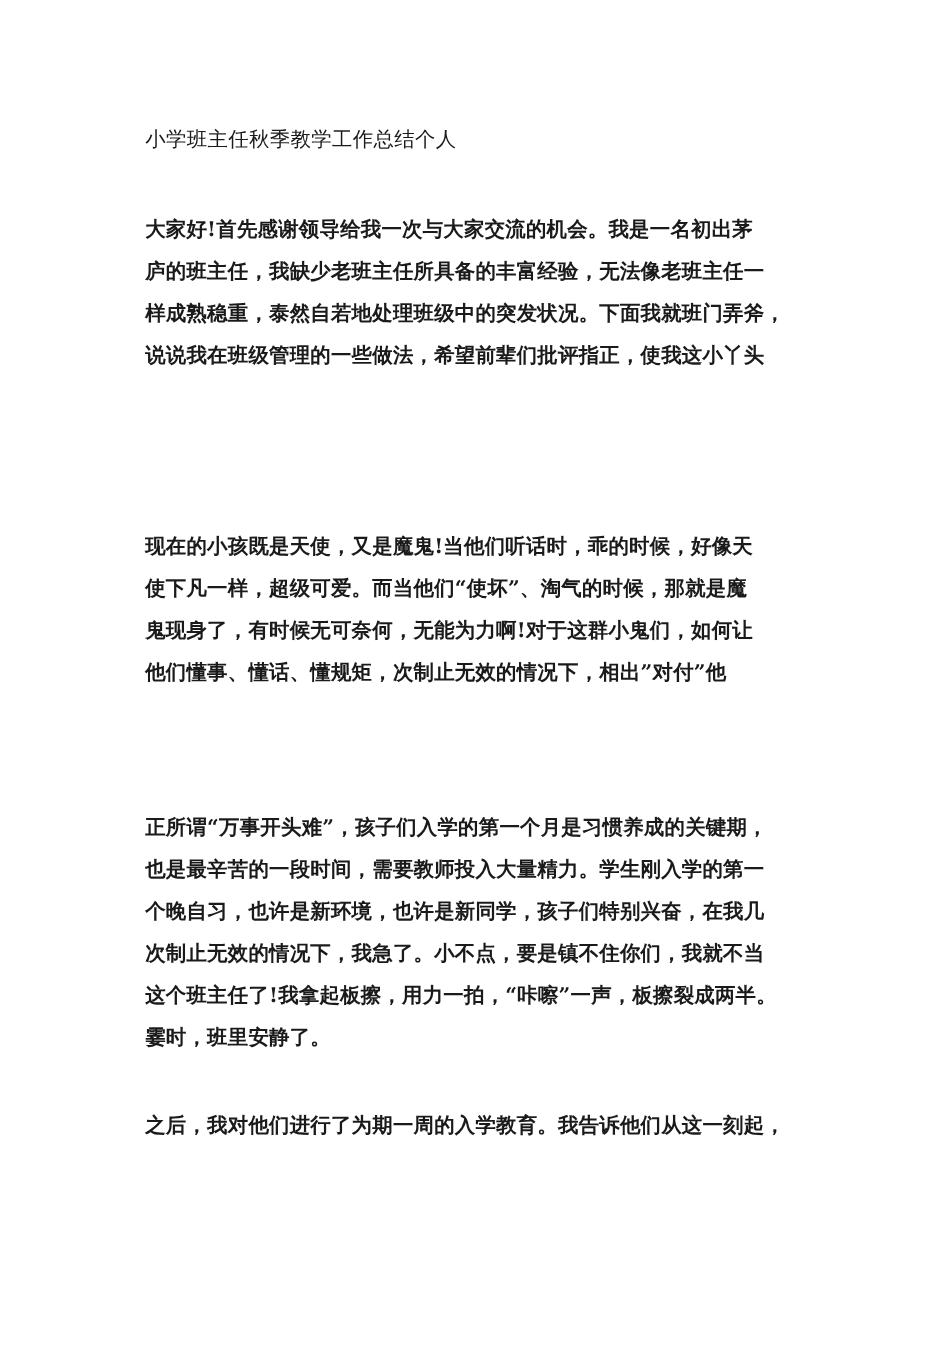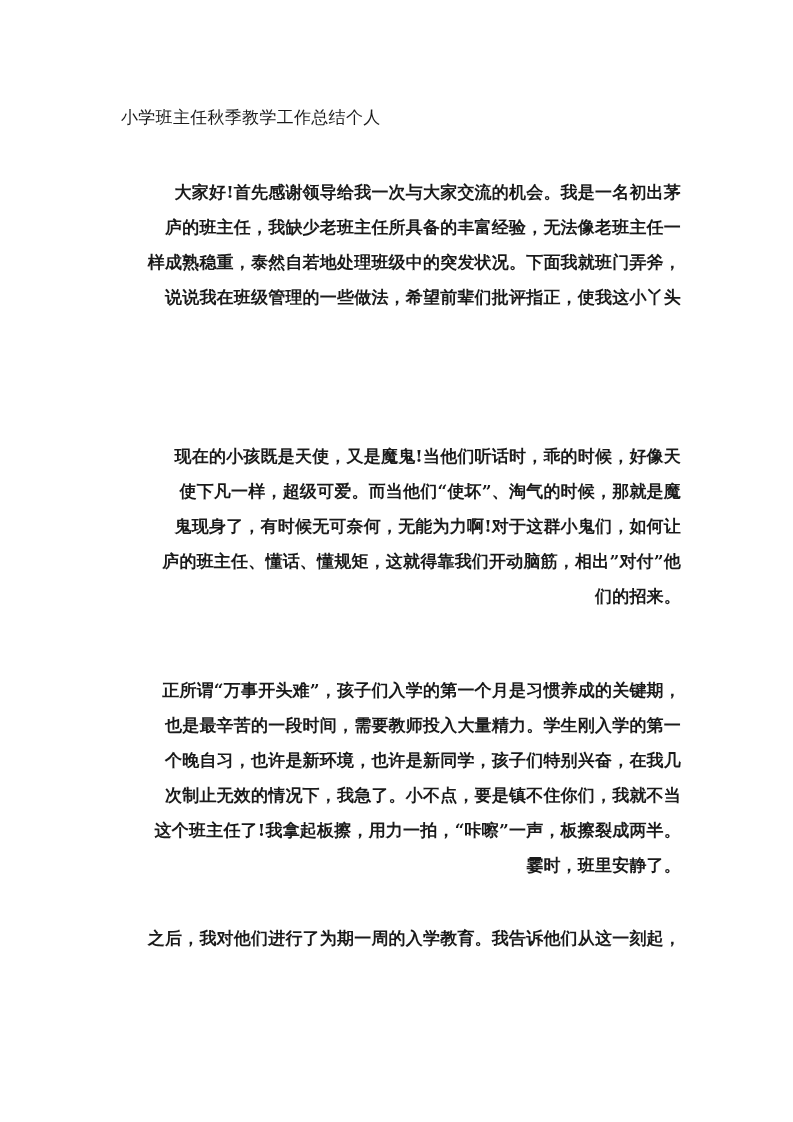--- a/index.html
+++ b/index.html
@@ -1,18 +1,18 @@
 <!DOCTYPE html>
 <html><head>
   <meta charset="utf-8">
   <style>
     html, body { margin: 0; padding: 0; background: #ffffff; }
     body { width: 793px; height: 1122px; position: relative; overflow: hidden;
       font-family: "DejaVu Serif", "Liberation Serif", serif; color: #1a1a1a; }
-    .page { position: absolute; left: 0; top: 0; width: 787px; height: 1122px; background: #fff; text-align: right; }
+    .page { position: absolute; left: 0; top: 0; width: 787px; height: 1122px; background: #fff; }
     .title { position: absolute; left: 121px; top: 105px; font-size: 17px; line-height: 24px; white-space: nowrap; letter-spacing: 0.3px; }
     .para { position: absolute; left: 121px; width: 560px; }
     .line { display: block; height: 35px; line-height: 24px; font-size: 17px; white-space: nowrap; letter-spacing: 0.2px; font-weight: bold; }
   </style>
 </head>
 <body>
 
 <div class="page">
   <div class="title">小学班主任秋季教学工作总结个人</div>
 
@@ -20,22 +20,21 @@
     <span class="line">大家好!首先感谢领导给我一次与大家交流的机会。我是一名初出茅</span>
     <span class="line">庐的班主任，我缺少老班主任所具备的丰富经验，无法像老班主任一</span>
     <span class="line">样成熟稳重，泰然自若地处理班级中的突发状况。下面我就班门弄斧，</span>
     <span class="line">说说我在班级管理的一些做法，希望前辈们批评指正，使我这小丫头</span>
   </div>
 
   <div class="para" style="top:444px">
     <span class="line">现在的小孩既是天使，又是魔鬼!当他们听话时，乖的时候，好像天</span>
     <span class="line">使下凡一样，超级可爱。而当他们“使坏”、淘气的时候，那就是魔</span>
     <span class="line">鬼现身了，有时候无可奈何，无能为力啊!对于这群小鬼们，如何让</span>
-    <span class="line">庐的班主任、懂话、懂规矩，这就得靠我们开动脑筋，相出”对付”他</span>
-    <span class="line">们的招来。</span>
+    <span class="line">他们懂事、懂话、懂规矩，次制止无效的情况下，相出”对付”他</span>
   </div>
 
   <div class="para" style="top:678px">
     <span class="line">正所谓“万事开头难”，孩子们入学的第一个月是习惯养成的关键期，</span>
     <span class="line">也是最辛苦的一段时间，需要教师投入大量精力。学生刚入学的第一</span>
     <span class="line">个晚自习，也许是新环境，也许是新同学，孩子们特别兴奋，在我几</span>
     <span class="line">次制止无效的情况下，我急了。小不点，要是镇不住你们，我就不当</span>
     <span class="line">这个班主任了!我拿起板擦，用力一拍，“咔嚓”一声，板擦裂成两半。</span>
     <span class="line">霎时，班里安静了。</span>
   </div>

